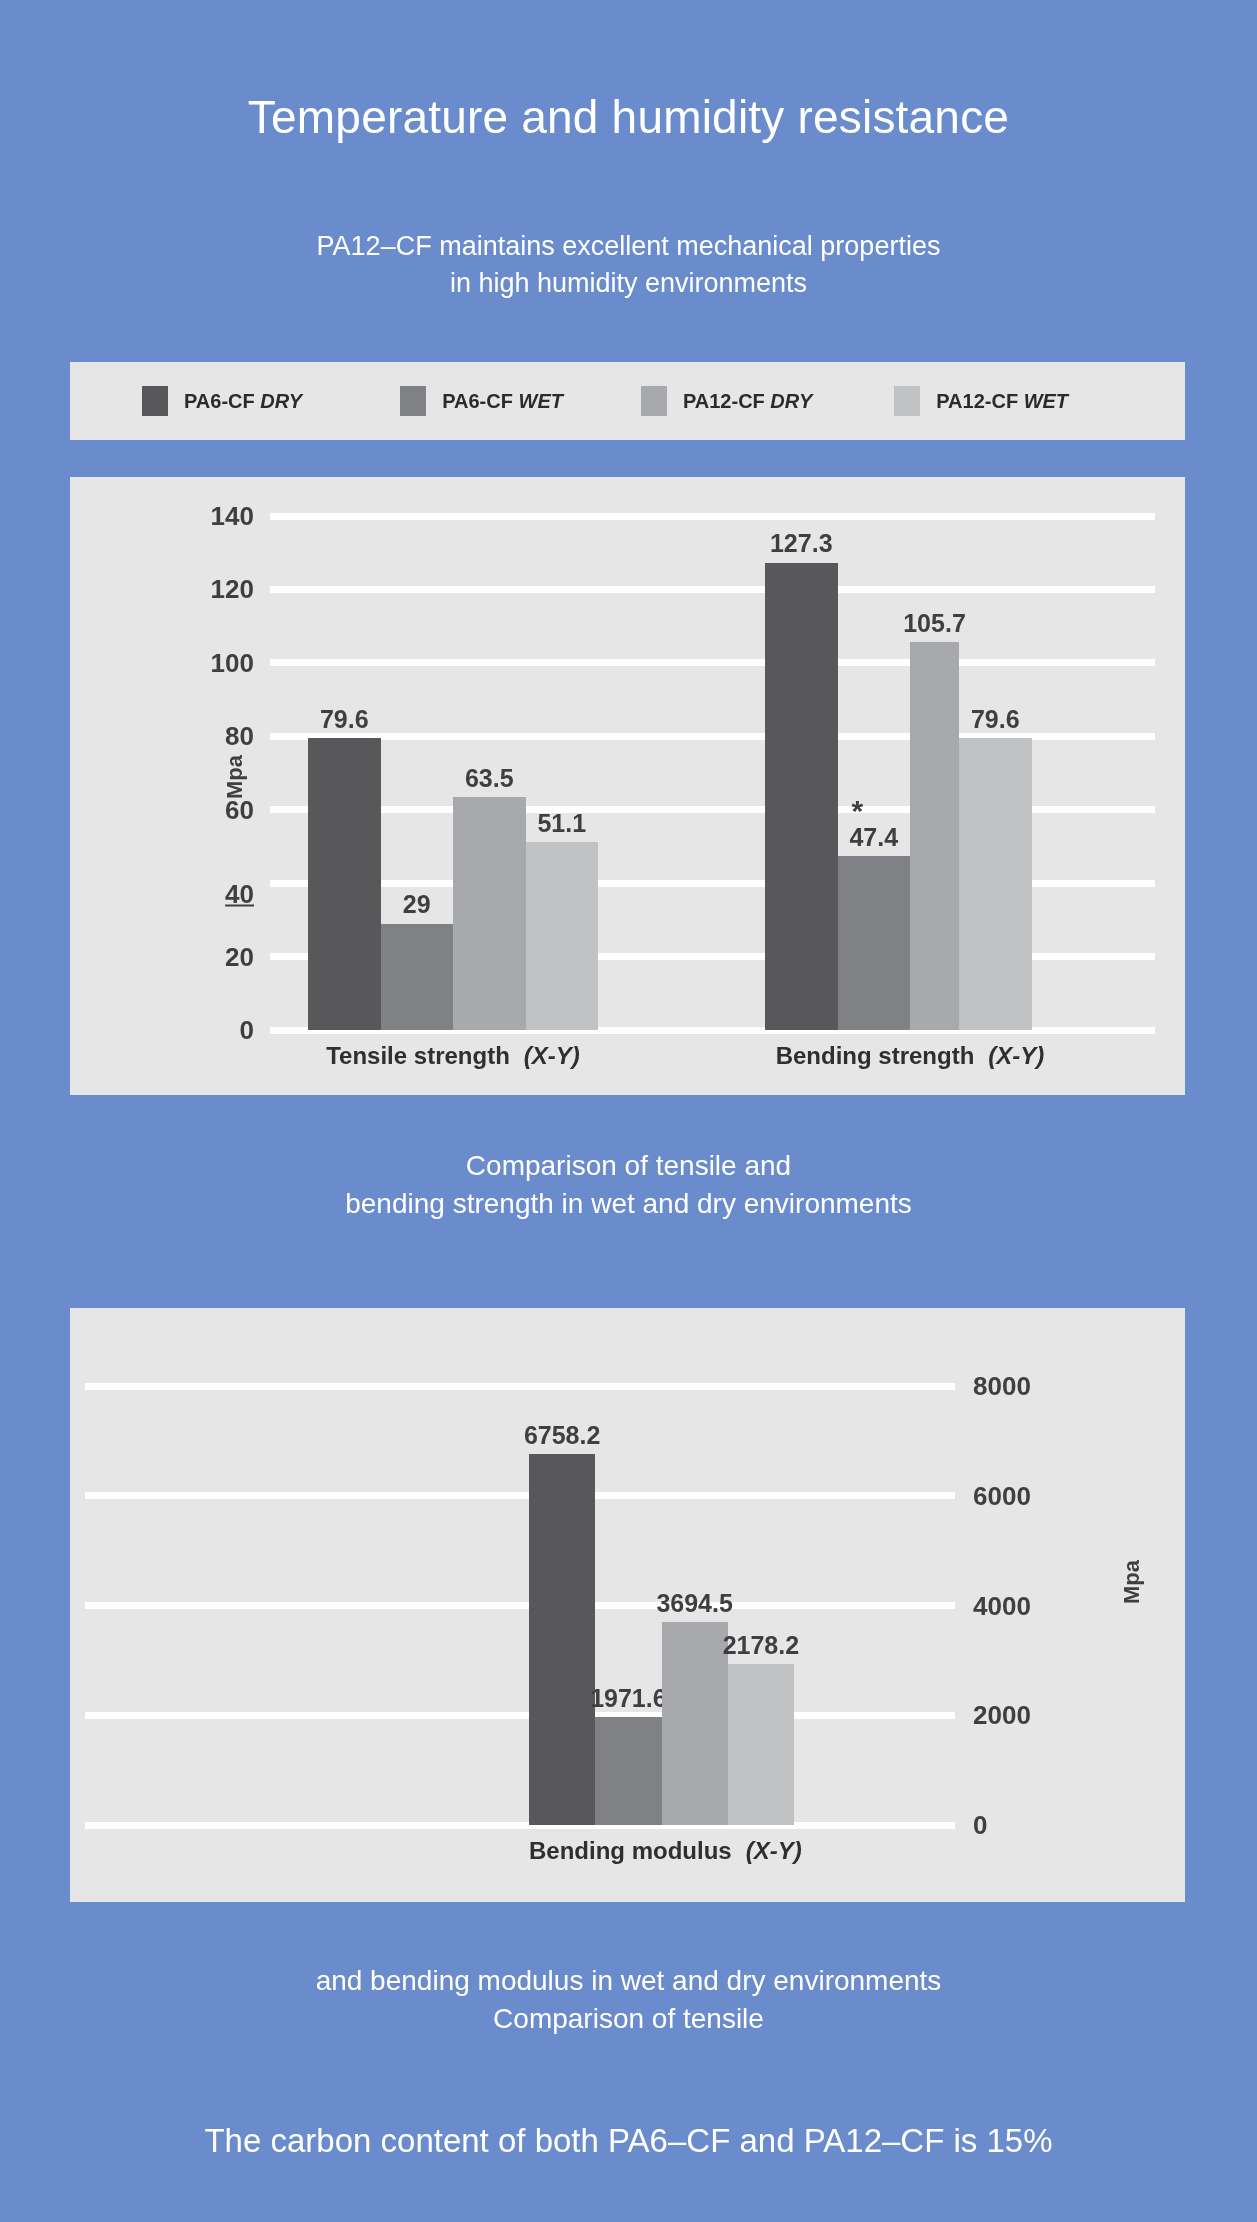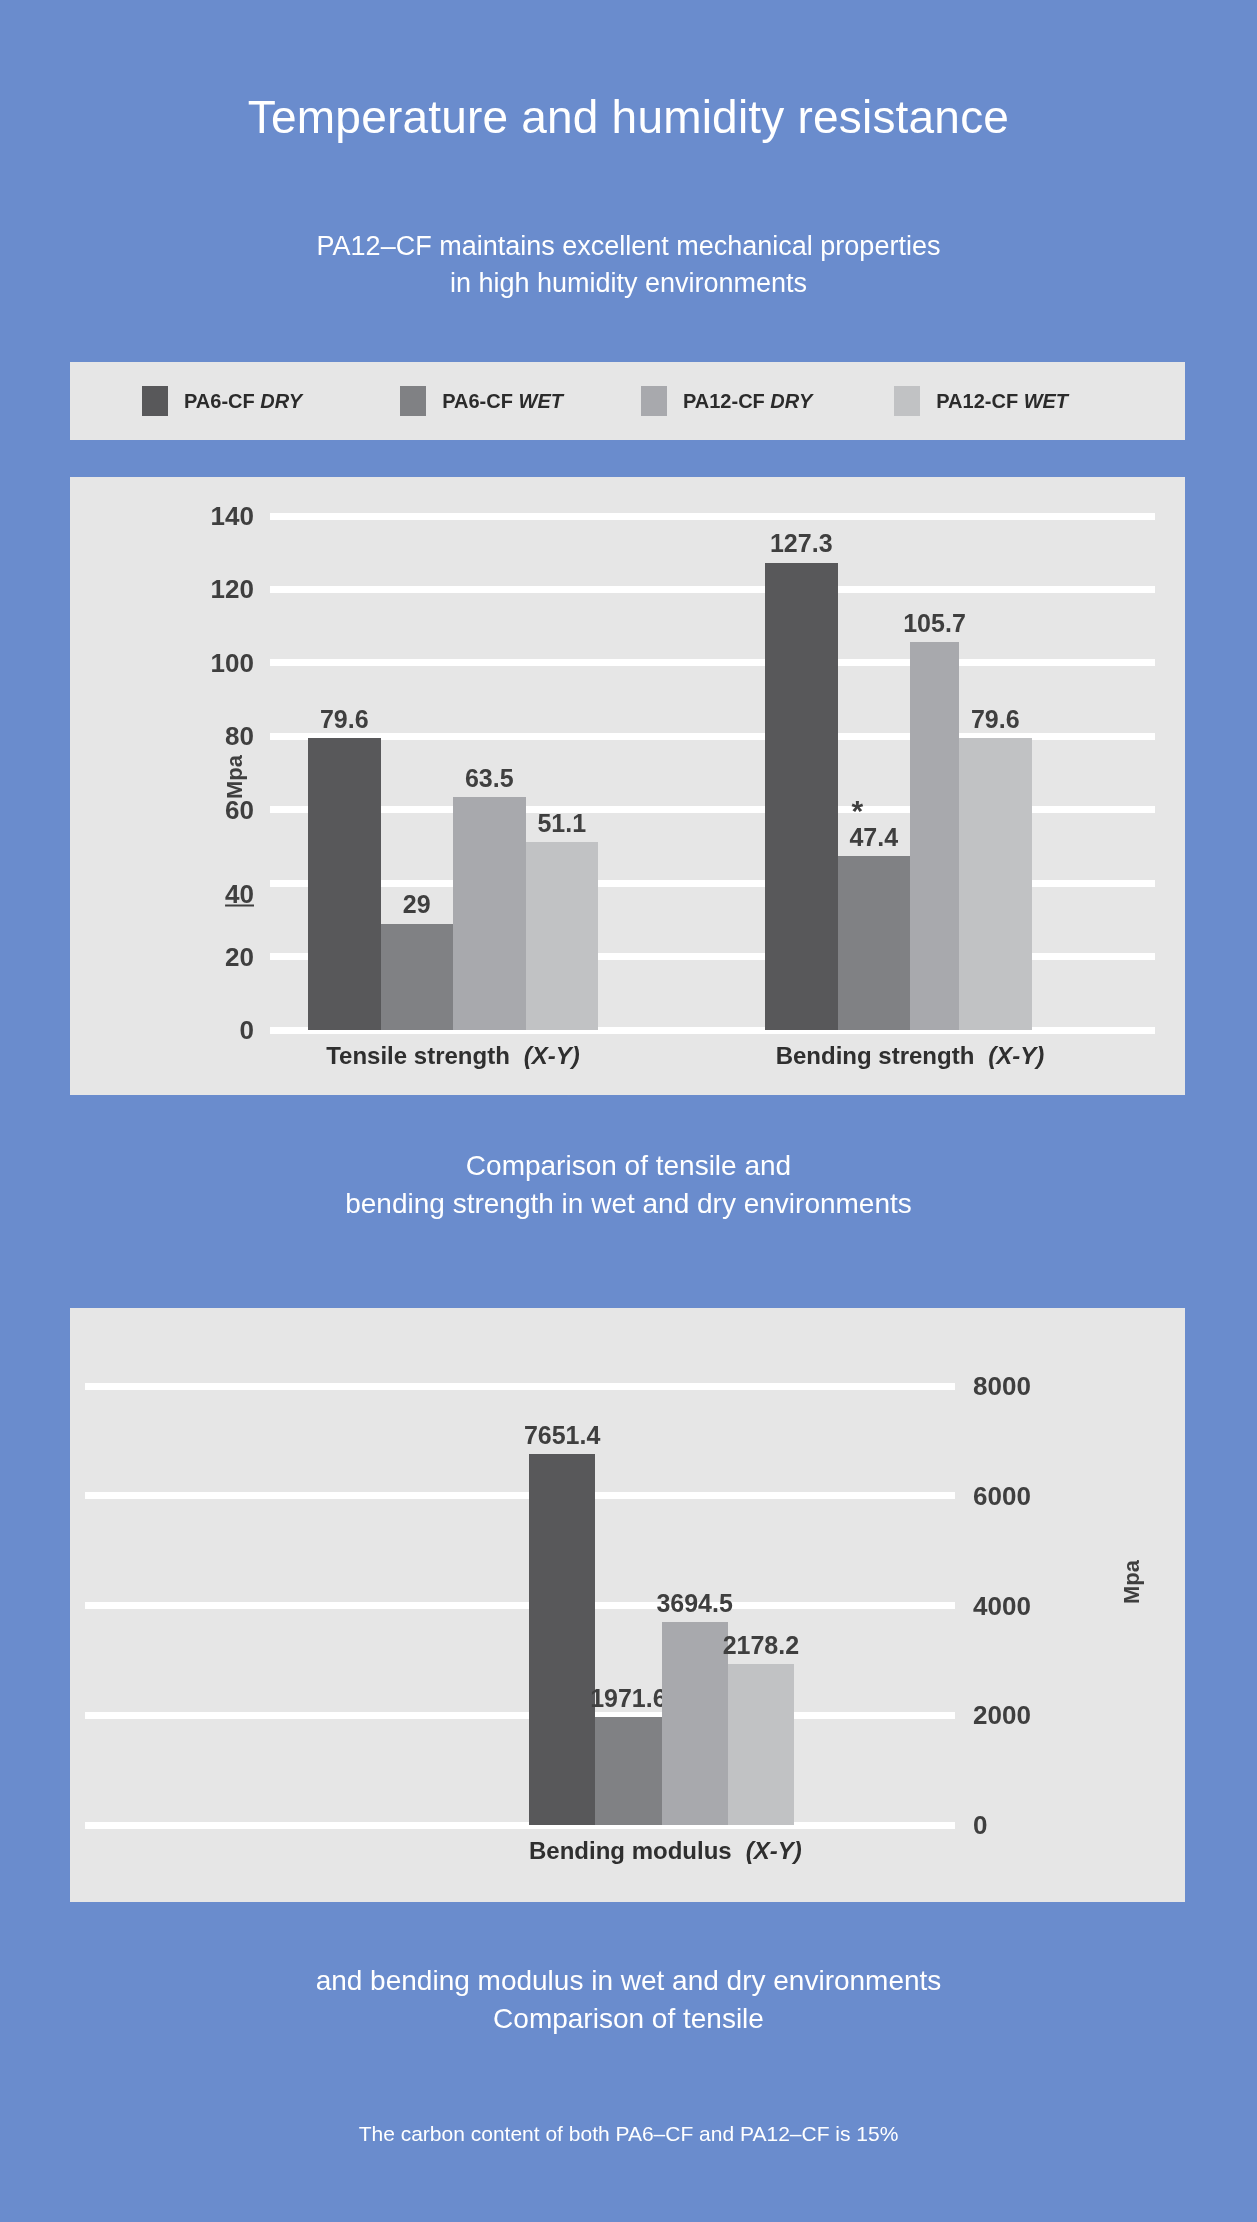--- a/index.html
+++ b/index.html
@@ -183,21 +183,21 @@
   }
   .caption .ln { display: block; }
   #caption1 { top: 1147px; }
   #caption2 { top: 1962px; }
   #footnote {
     position: absolute;
     left: 0; top: 2122px;
     width: 1257px;
     text-align: center;
     color: #ffffff;
-    font-size: 21px;
+    font-size: 33px;
     font-weight: 400;
   }
 </style>
 </head>
 <body>
 
 <div class="main-title">Temperature and humidity resistance</div>
 
 <div class="subtitle">
   <span class="ln">PA12–CF maintains excellent mechanical properties</span>
@@ -296,21 +296,21 @@
       <div class="gridline" style="top: 325.75px;"></div>
       <div class="axis-tick-label right" style="top: 329.25px;">2000</div>
       <div class="gridline" style="top: 216px;"></div>
       <div class="axis-tick-label right" style="top: 219.5px;">4000</div>
       <div class="gridline" style="top: 106.25px;"></div>
       <div class="axis-tick-label right" style="top: 109.75px;">6000</div>
       <div class="gridline" style="top: -3.5px;"></div>
       <div class="axis-tick-label right" style="top: 0px;">8000</div>
       <div class="group" style="left: 444px; width: 265px; height: 439px;">
         <div class="bar-wrap" style="width: 66.25px; height: 439px;">
-          <div class="bar-label" style="bottom: 370.856px;">7651.4</div>
+          <div class="bar-label" style="bottom: 370.856px;">6758.2</div>
           <div class="bar" style="height: 370.856px; background: rgb(88, 88, 90);"></div>
         </div>
         <div class="bar-wrap" style="width: 66.25px; height: 439px;">
           <div class="bar-label" style="bottom: 108.192px;">1971.6</div>
           <div class="bar" style="height: 108.192px; background: rgb(128, 129, 132);"></div>
         </div>
         <div class="bar-wrap" style="width: 66.25px; height: 439px;">
           <div class="bar-label" style="bottom: 202.736px;">3694.5</div>
           <div class="bar" style="height: 202.736px; background: rgb(168, 169, 173);"></div>
         </div>

